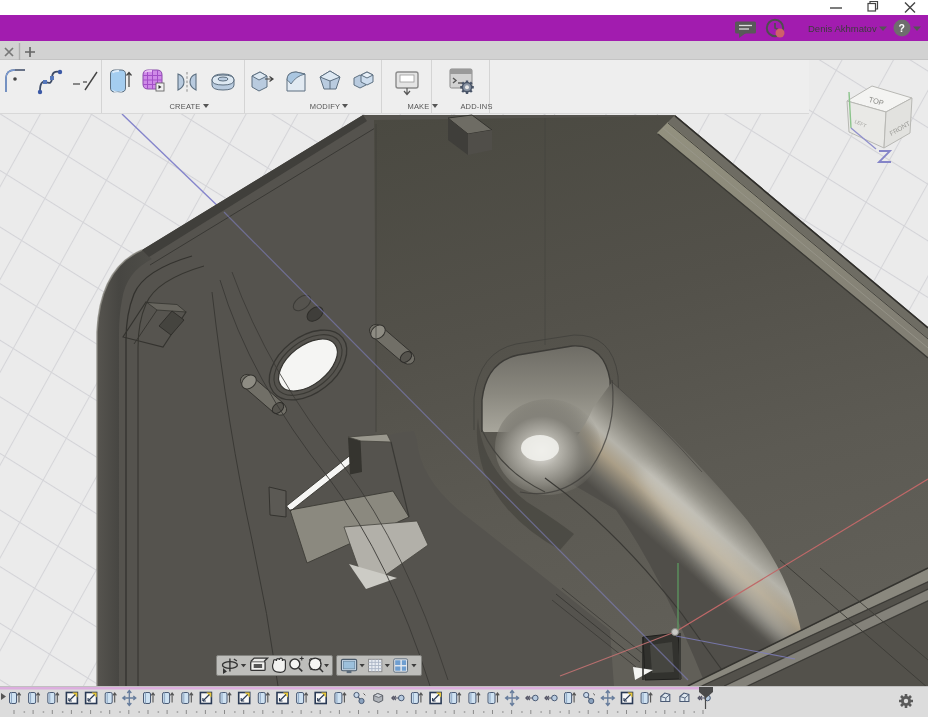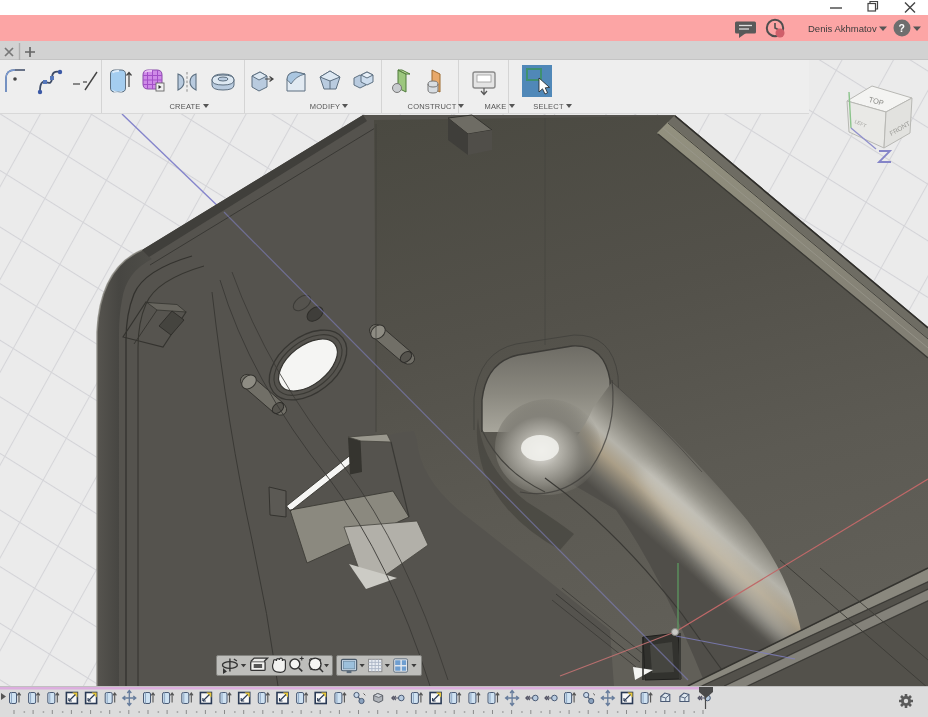--- a/index.html
+++ b/index.html
@@ -1,19 +1,19 @@
 <!DOCTYPE html>
 <html><head>
 <meta charset="utf-8">
 <style>
 * { margin:0; padding:0; box-sizing:border-box; }
 html,body { width:928px; height:717px; overflow:hidden; font-family:"Liberation Sans", sans-serif; background:#fff; }
 #stage { position:relative; width:928px; height:717px; }
 #titlebar { position:absolute; left:0; top:0; width:928px; height:15px; background:#ffffff; }
-#appbar { position:absolute; left:0; top:15px; width:928px; height:26px; background:#fca5a5; }
+#appbar { position:absolute; left:0; top:15px; width:928px; height:26px; background:#a21caf; }
 #tabbar { position:absolute; left:0; top:41px; width:928px; height:19px; background:#d2d2d2; border-bottom:1px solid #c4c4c4; }
 #viewportsvg { position:absolute; left:0; top:60px; }
 #toolbar { position:absolute; left:0; top:60px; width:809px; height:54px; background:#eeeeee; display:flex; border-bottom:1px solid #d8d8d8;}
 .tgroup { display:flex; flex-direction:column; align-items:center; border-right:1px solid #d4d4d4; padding:2px 6px 0 6px; }
 .ticons { display:flex; align-items:center; gap:8px; height:38px; }
 .tlabel { font-size:7.5px; color:#555; height:12px; line-height:11px; letter-spacing:0.2px; white-space:nowrap; display:flex; align-items:center; gap:2px;padding-left:32px; }
 .caret { width:0; height:0; border-left:3px solid transparent; border-right:3px solid transparent; border-top:4px solid #555; display:inline-block; }
 #navbar { position:absolute; left:216px; top:655px; height:21px; display:flex; gap:3px; }
 .navgrp { background:rgba(196,196,193,0.95); border:1px solid #83837f; border-radius:2px; display:flex; align-items:center; padding:0 3px; }
 #timeline { position:absolute; left:0; top:686px; width:928px; height:31px; background:#dcdcdc; border-top:1px solid #c0c0c0; }
@@ -290,54 +290,45 @@
           <path d="M13,15 L13,23" stroke="#5d6f80" stroke-width="1"></path>
         </svg>
         <svg width="26" height="30" viewBox="0 0 26 30">
           <path d="M3,12 L9,9 L15,12 L15,19 L9,22 L3,19 Z" fill="#b9cbdf" stroke="#5d6f80" stroke-width="1"></path>
           <path d="M10,9 L16,6 L22,9 L22,16 L16,19 L10,16 Z" fill="#cdddee" stroke="#5d6f80" stroke-width="1"></path>
           <path d="M10,9 L16,6 L22,9 L16,12 Z" fill="#e8f0f8" stroke="#5d6f80" stroke-width="1"></path>
         </svg>
       </div>
       <div class="tlabel">MODIFY <span class="caret"></span></div>
     </div>
-    <div class="tgroup" style="width:77px">
-      <div class="ticons">
-        <svg width="26" height="30" viewBox="0 0 26 30">
-          <path d="M8,4 L16,8 L16,26 L8,22 Z" fill="#9cc77e" stroke="#4e7a3a" stroke-width="1"></path>
-          <path d="M8,4 L12,4 L20,8 L16,8 Z" fill="#c4de9f" stroke="#4e7a3a" stroke-width="1"></path>
-          <circle cx="7" cy="22" r="4.5" fill="#c9ccd0" stroke="#777" stroke-width="1"></circle>
-        </svg>
-        <svg width="26" height="30" viewBox="0 0 26 30">
-          <path d="M8,4 L16,8 L16,26 L8,22 Z" fill="#e8a96a" stroke="#9c6a2e" stroke-width="1"></path>
-          <path d="M4,18 Q4,15 9,15 Q14,15 14,18 L14,24 Q14,27 9,27 Q4,27 4,24 Z" fill="#d8dde2" stroke="#777" stroke-width="1"></path>
-          <path d="M4,18 Q4,21 9,21 Q14,21 14,18" fill="none" stroke="#777" stroke-width="1"></path>
-        </svg>
-      </div>
-      <div class="tlabel">CONSTRUCT <span class="caret"></span></div>
-    </div>
     <div class="tgroup" style="width:50px">
       <div class="ticons">
         <svg width="30" height="30" viewBox="0 0 30 30">
           <rect x="4" y="6" width="22" height="16" rx="2" fill="#e4e4e4" stroke="#8a8a8a" stroke-width="1.4"></rect>
           <rect x="8" y="9" width="14" height="7" fill="#fff" stroke="#999" stroke-width="0.8"></rect>
           <path d="M15,22 L15,28 M12,25 L15,28.5 L18,25" fill="none" stroke="#555" stroke-width="1.2"></path>
         </svg>
       </div>
       <div class="tlabel">MAKE <span class="caret"></span></div>
     </div>
-    <div class="tgroup" style="width:55px; border-right:none">
+    <div class="tgroup" style="width:58px">
       <div class="ticons">
-        <svg width="32" height="34" viewBox="0 0 32 34">
-          <rect x="1" y="1" width="30" height="32" fill="#5088b8"></rect>
-          <rect x="6" y="5" width="14" height="11" fill="none" stroke="#3f9070" stroke-width="2"></rect>
-          <path d="M18,14 L18,28 L21.5,24.8 L24,30 L26.5,28.8 L24.2,23.8 L28.5,23.4 Z" fill="#fff" stroke="#222" stroke-width="0.8"></path>
+        <svg width="30" height="32" viewBox="0 0 30 32">
+          <rect x="4" y="4" width="22" height="19" rx="1.5" fill="#d2d2d2" stroke="#8a8a8a" stroke-width="1"></rect>
+          <rect x="4" y="4" width="22" height="5" fill="#9a9a9a"></rect>
+          <path d="M7,13 L10,15.5 L7,18" fill="none" stroke="#555" stroke-width="1.4"></path>
+          <path d="M12,18 L16,18" stroke="#555" stroke-width="1.4"></path>
+          <g>
+            <path d="M21,15.5 L21,29 M14.2,22.2 L27.8,22.2 M16.2,17.4 L25.8,27 M25.8,17.4 L16.2,27" stroke="#4a5568" stroke-width="2.4"></path>
+            <circle cx="21" cy="22.2" r="4.6" fill="#8a95a5" stroke="#4a5568" stroke-width="1.5"></circle>
+            <circle cx="21" cy="22.2" r="2" fill="#e8e8e8"></circle>
+          </g>
         </svg>
       </div>
-      <div class="tlabel">SELECT <span class="caret"></span></div>
+      <div class="tlabel">ADD-INS</div>
     </div>
   </div>
   <div id="navbar">
     <div class="navgrp" style="width:117px; justify-content:space-around;">
       <svg width="110" height="19" viewBox="0 0 110 19">
         <g stroke="#333" fill="none">
           <ellipse cx="10" cy="9" rx="7.5" ry="3.4" stroke-width="1.4"></ellipse>
           <path d="M10,2.5 L10,15.5" stroke-width="1.4"></path>
           <path d="M3,12 L7,15.5 L3,18 Z" fill="#333" stroke="none"></path>
           <path d="M14,3 L17,5" stroke-width="1.2"></path>

